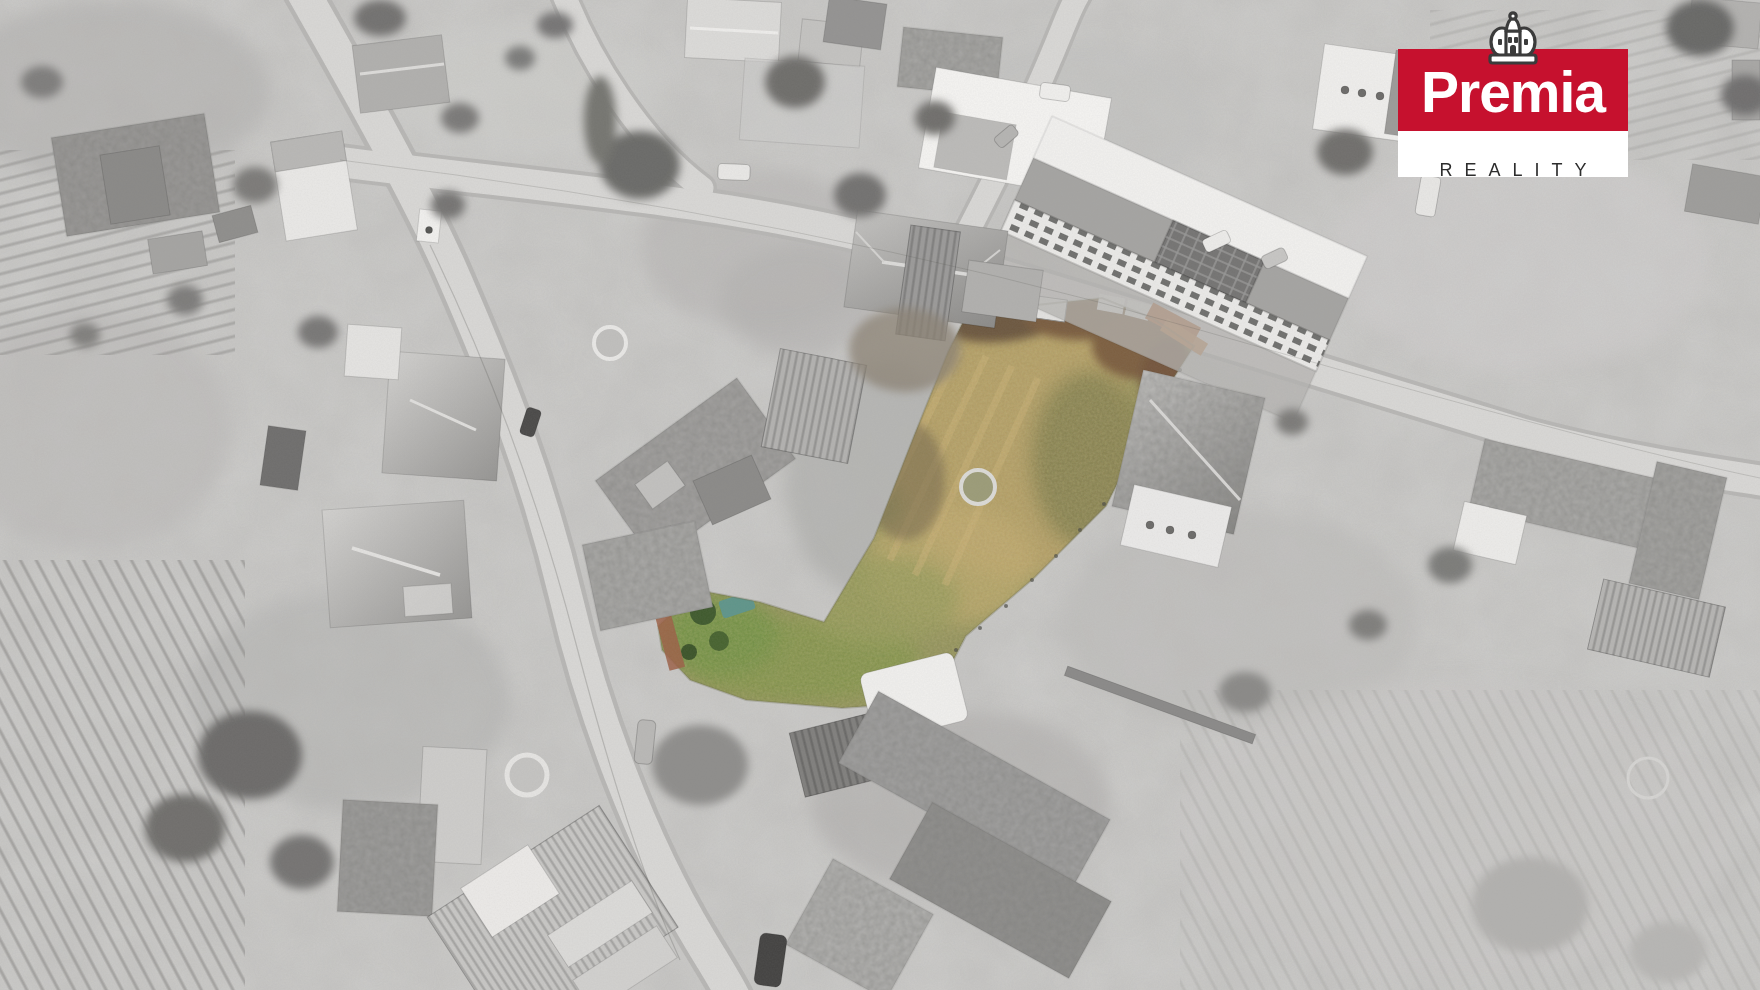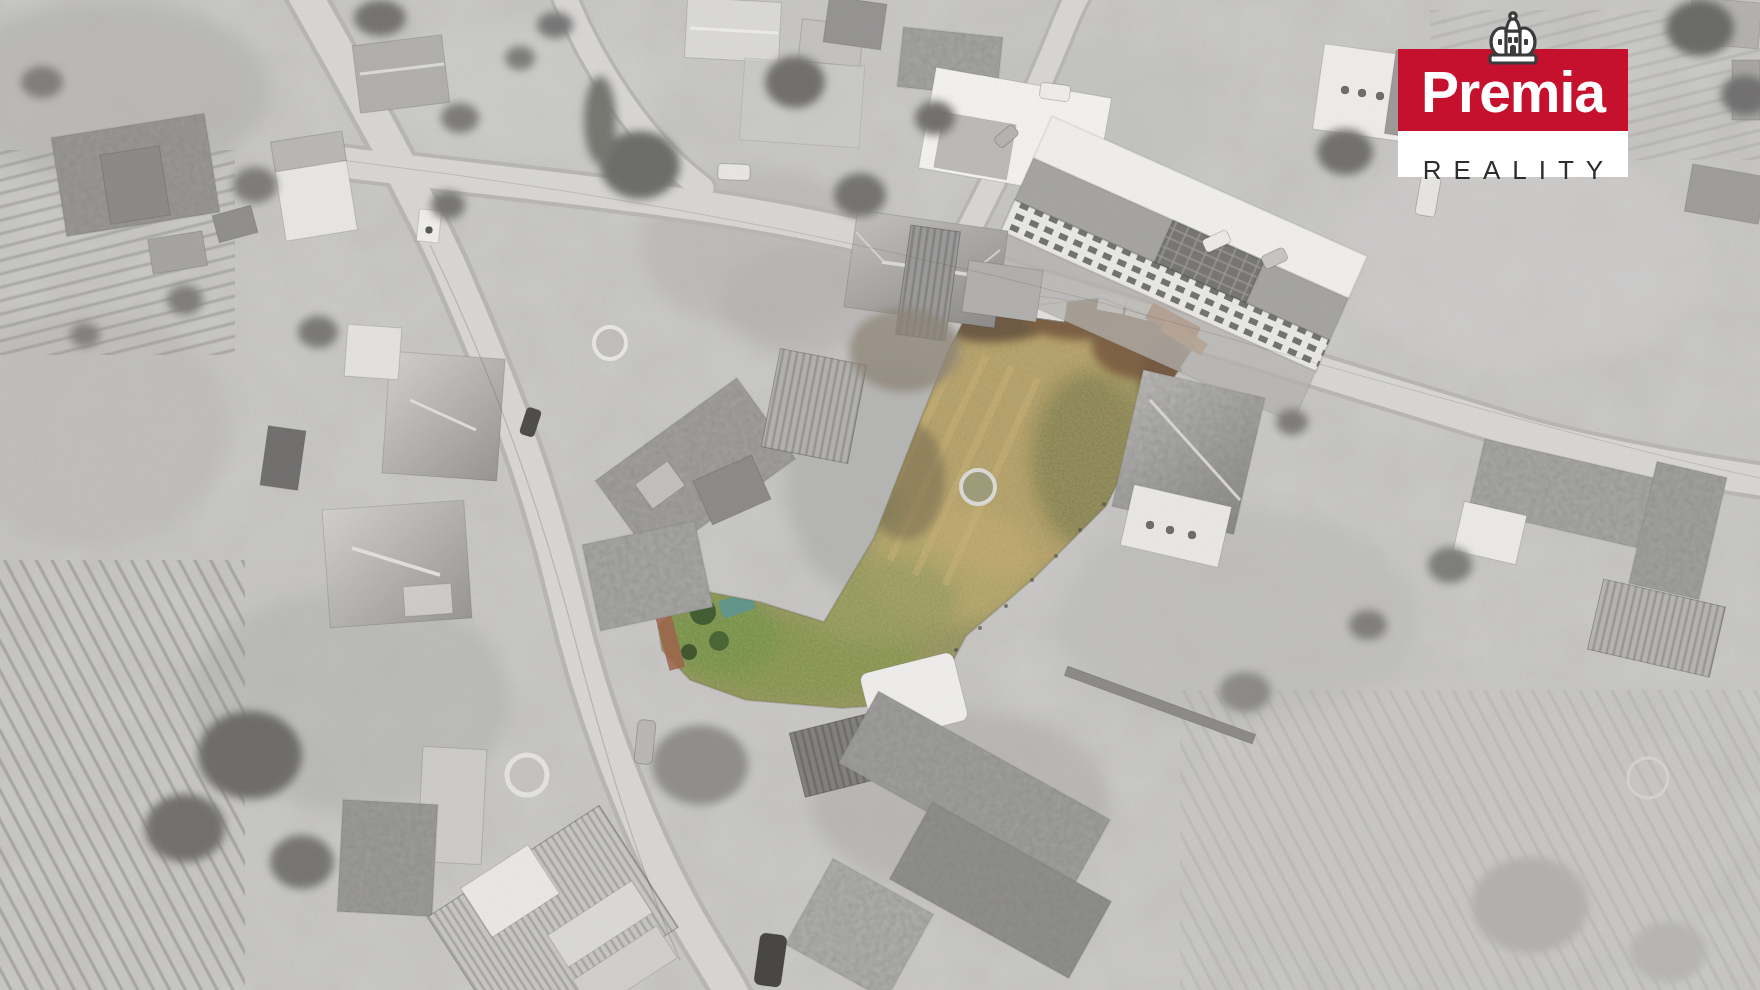--- a/index.html
+++ b/index.html
@@ -8,21 +8,21 @@
   .stage svg.scene{position:absolute;inset:0;display:block;}
   
   .logo{position:absolute;left:1398px;top:0;width:184px;height:178px;}
   .logo .crown{position:absolute;left:79px;top:11px;width:72px;height:56px;z-index:3;}
   .logo .redbox{position:absolute;left:0;top:49px;width:230px;height:82px;
     background:var(--brand-red,#c6112e);display:flex;align-items:center;justify-content:center;z-index:2;}
   .logo .redbox span{color:#fff;font-weight:bold;font-size:57px;letter-spacing:-1px;
     line-height:1;transform:translateY(2px);}
   .logo .whitebox{position:absolute;left:0;top:131px;width:230px;height:46px;
     background:var(--logo-bg,#fff);display:flex;align-items:center;justify-content:center;z-index:2;}
-  .logo .whitebox span{color:var(--subtitle-text,#2d2d2d);font-size:26px;font-weight:400;
+  .logo .whitebox span{color:var(--subtitle-text,#2d2d2d);font-size:18px;font-weight:400;
     letter-spacing:12px;text-indent:12px;line-height:1;margin-top:32px;}
 </style>
 </head>
 <body>
 
 <div class="stage">
 
 <svg class="scene" viewBox="0 0 1760 990" xmlns="http://www.w3.org/2000/svg">
 <defs>
   <filter id="soft" x="-60%" y="-60%" width="220%" height="220%">

